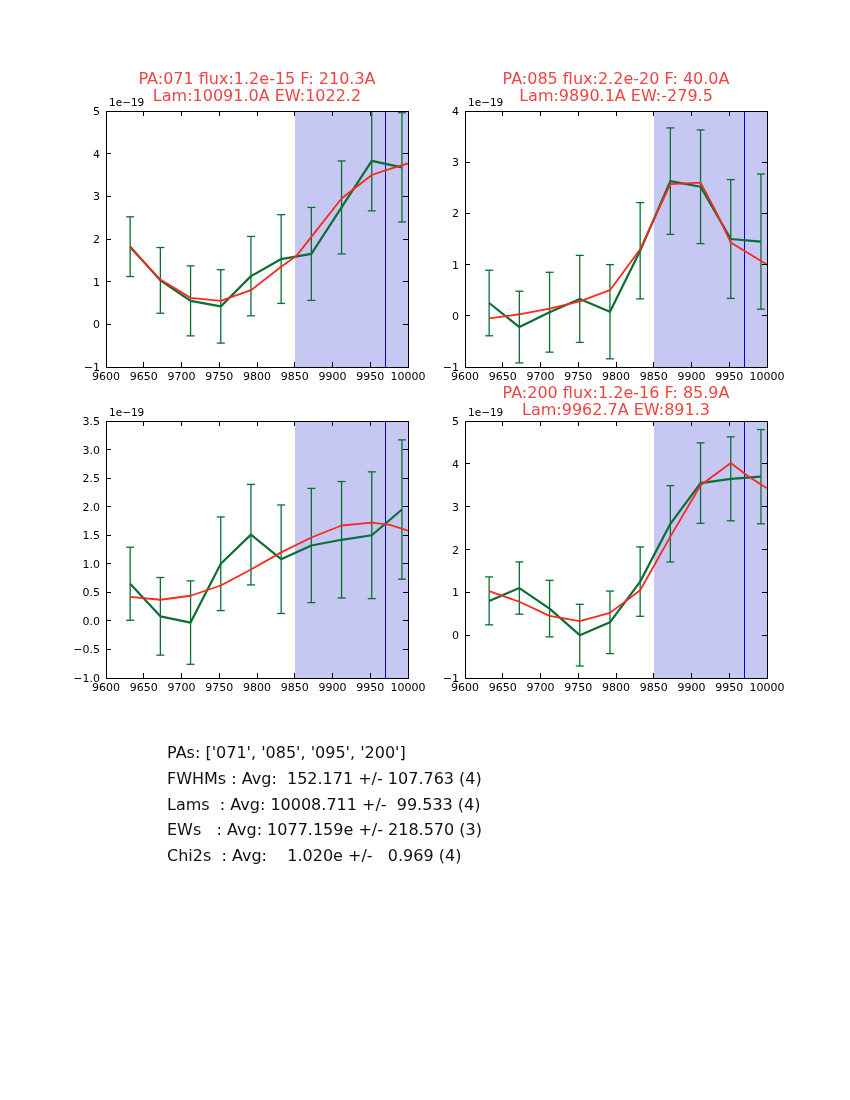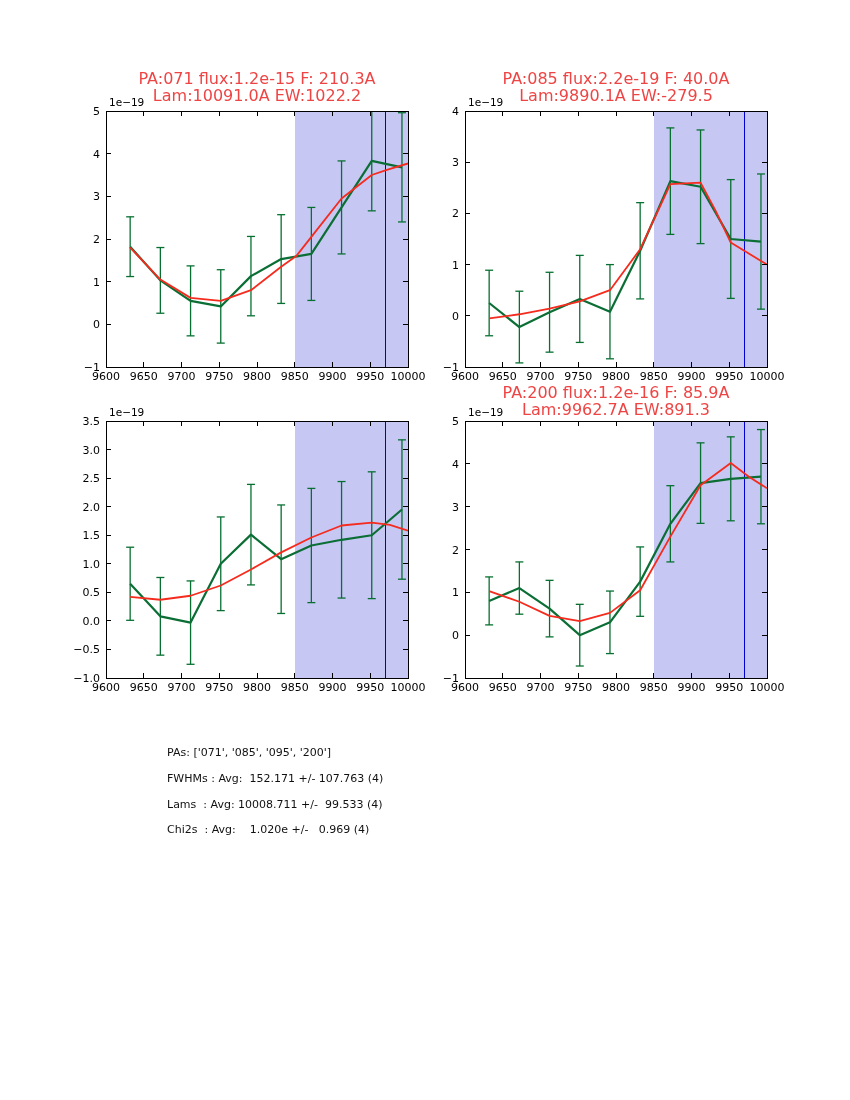--- a/index.html
+++ b/index.html
@@ -12,34 +12,34 @@
   }
   .chart-title .l1,.chart-title .l2{white-space:pre;}
   .t0{left:106px;width:302px;top:70px;}
   .t1{left:465px;width:302px;top:70px;}
   .t2{left:106px;width:302px;top:384px;}
   .t3{left:465px;width:302px;top:384px;}
   .chart-svg{position:absolute;}
   .summary{position:absolute;left:167px;top:740px;}
   .summary .line{
     height:25.7px;display:flex;align-items:center;white-space:pre;
-    font-size:11px;color:#111;
+    font-size:16px;color:#111;
   }
 </style>
 </head>
 <body>
 
 <div class="figure">
 
   <div class="chart-title t0">
     <div class="l1">PA:071 flux:1.2e-15 F: 210.3A</div>
     <div class="l2">Lam:10091.0A EW:1022.2</div>
   </div>
   <div class="chart-title t1">
-    <div class="l1">PA:085 flux:2.2e-19 F: 40.0A</div>
+    <div class="l1">PA:085 flux:2.2e-20 F: 40.0A</div>
     <div class="l2">Lam:9890.1A EW:-279.5</div>
   </div>
   <div class="chart-title t3">
     <div class="l1">PA:200 flux:1.2e-16 F: 85.9A</div>
     <div class="l2">Lam:9962.7A EW:891.3</div>
   </div>
 
   <svg id="chart-svg-0" class="chart-svg" width="412" height="308" style="left: 40px; top: 93px;">
       <defs>
         <clipPath id="clip0">
@@ -440,16 +440,17 @@
         <text x="60" y="64.83333333333333" text-anchor="end">4</text>
         <text x="60" y="22" text-anchor="end">5</text>
       </g>
       <text x="69" y="13" font-size="10.5px" fill="#000" font-family="&quot;DejaVu Sans&quot;,&quot;Liberation Sans&quot;,sans-serif">1e−19</text>
     </svg>
 
   <div class="summary">
     <div class="line">PAs: ['071', '085', '095', '200']</div>
     <div class="line">FWHMs : Avg:  152.171 +/- 107.763 (4)</div>
     <div class="line">Lams  : Avg: 10008.711 +/-  99.533 (4)</div>
+    <div class="line">EWs   : Avg: 1077.159e +/- 218.570 (3)</div>
     <div class="line">Chi2s  : Avg:    1.020e +/-   0.969 (4)</div>
   </div>
 
 </div>
 
 </body></html>

